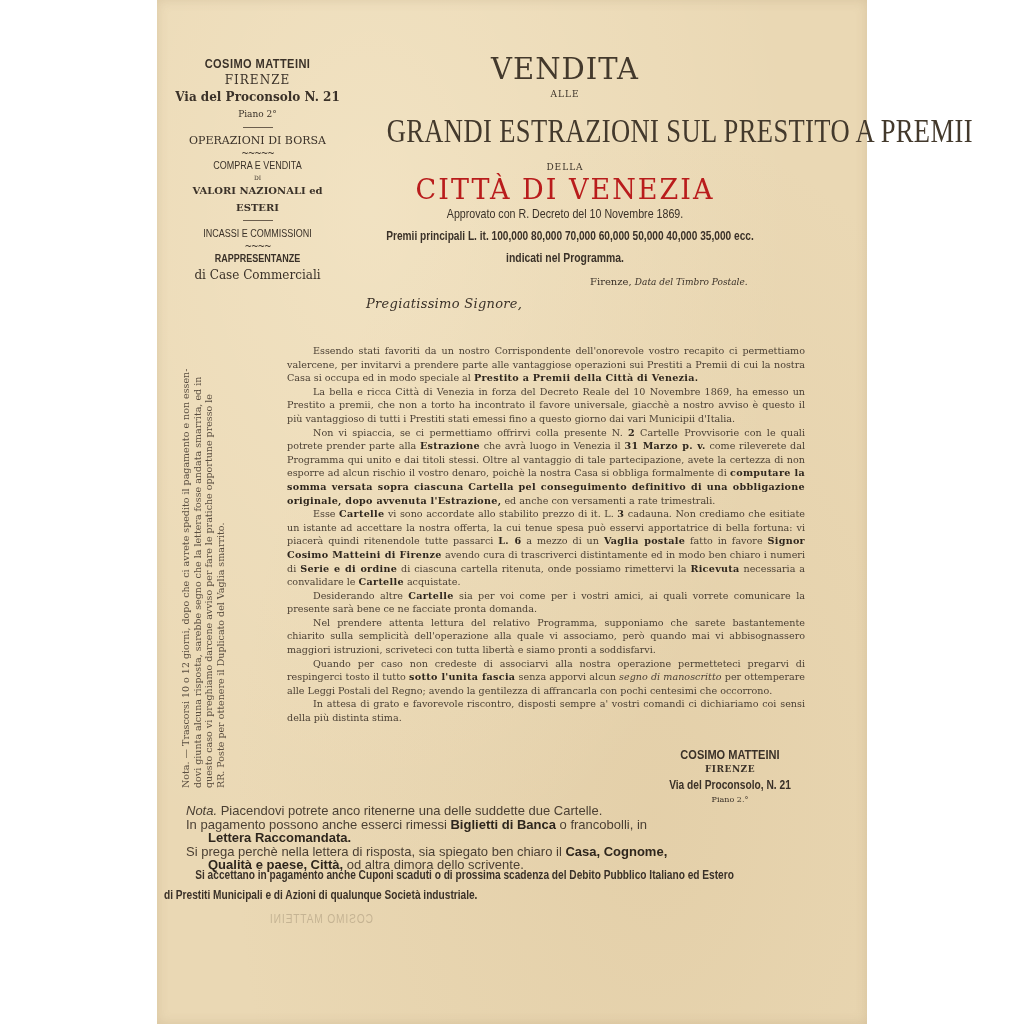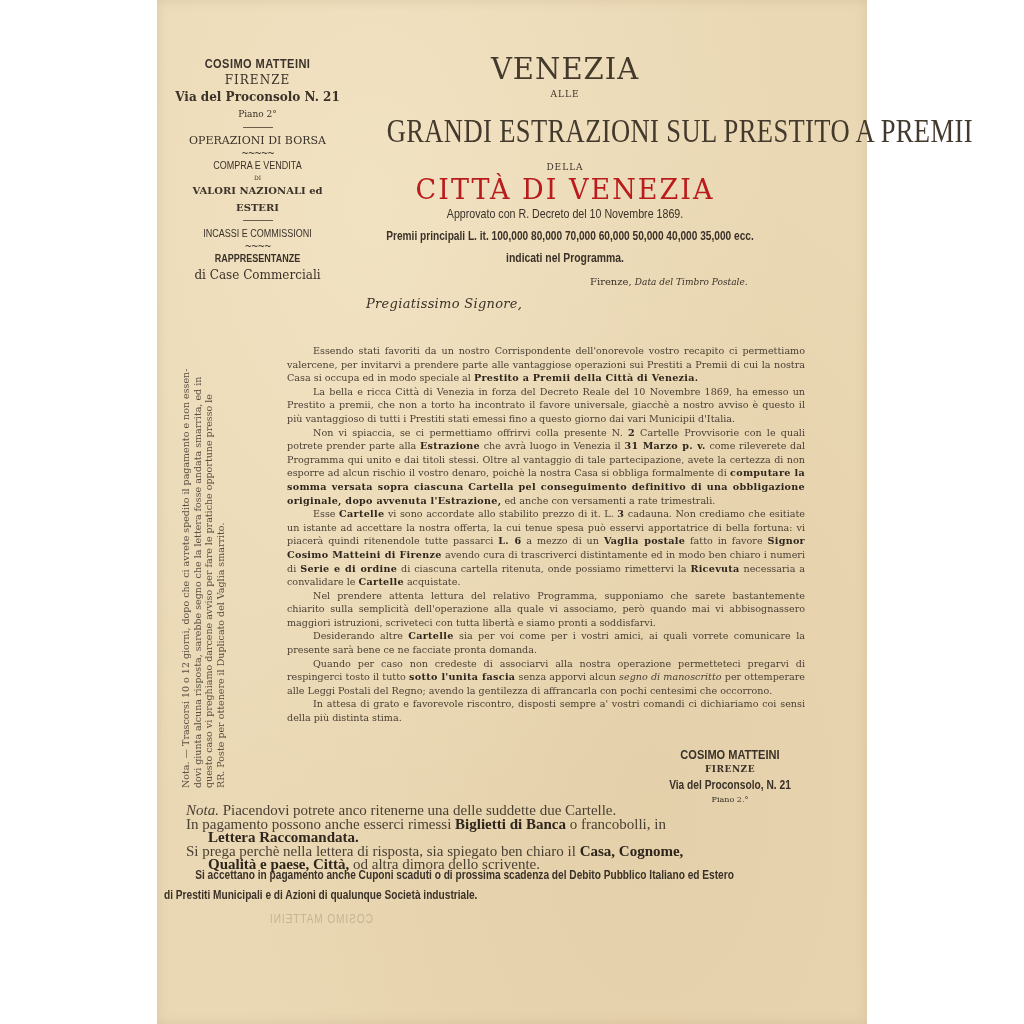--- a/index.html
+++ b/index.html
@@ -50,21 +50,21 @@
   .body b { color:#2e261d; font-weight:bold; letter-spacing:0.3px; }
 
   
   .sig { left:640px; top:746px; width:180px; text-align:center; }
   .sig .n { font-family:"Liberation Sans", sans-serif; font-weight:bold; font-size:13px; transform:scaleX(0.85); line-height:17px; }
   .sig .c { font-size:9px; font-weight:bold; letter-spacing:0.5px; line-height:13px; }
   .sig .a { font-family:"Liberation Sans", sans-serif; font-weight:bold; font-size:12px; transform:scaleX(0.85); line-height:18px; }
   .sig .f { font-size:8px; line-height:12px; }
 
   
-  .notes { left:186px; top:804px; width:460px; font-family:Liberation Serif, serif; font-size:15px; line-height:13.5px; color:#4a3f33; }
+  .notes { left:186px; top:804px; width:460px; font-family:Liberation Sans, sans-serif; font-size:13px; line-height:13.5px; color:#4a3f33; }
   .notes div { white-space:nowrap; }
   .notes b { color:#2e261d; }
   .notes .ind1 { padding-left:22px; }
   .final { left:164px; top:865px; width:700px; font-family:"Liberation Sans", sans-serif; font-weight:bold; font-size:13px; line-height:20px; color:#3a3128; transform:scaleX(0.78); transform-origin:left top; white-space:nowrap; }
   .final .l1 { padding-left:40px; }
 
   
   .side { left:-22px; top:540px; width:450px; transform:rotate(-90deg); transform-origin:center; font-family:"DejaVu Serif", serif; font-size:9.5px; line-height:11.5px; color:#5a4e40; white-space:nowrap; }
   .side div { white-space:nowrap; }
 
@@ -86,43 +86,43 @@
   <div class="sec-small">COMPRA E VENDITA</div>
   <div class="di" style="line-height:8px">DI</div>
   <div class="sec-bold">VALORI NAZIONALI ed ESTERI</div>
   <div class="rule"></div>
   <div class="sec-small">INCASSI E COMMISSIONI</div>
   <div class="wave">~~~~</div>
   <div class="sec-small" style="font-weight:bold">RAPPRESENTANZE</div>
   <div class="ital">di Case Commerciali</div>
 </div>
 
-<div class="abs t1 center">VENEZIA</div>
+<div class="abs t1 center">VENDITA</div>
 <div class="abs alle center t-small">ALLE</div>
 <div class="abs t2 center">GRANDI ESTRAZIONI SUL PRESTITO A PREMII</div>
 <div class="abs della center t-small">DELLA</div>
 <div class="abs t3 center">CITTÀ DI VENEZIA</div>
 <div class="abs appr center">Approvato con R. Decreto del 10 Novembre 1869.</div>
 <div class="abs premi center">Premii principali L. it. 100,000 80,000 70,000 60,000 50,000 40,000 35,000 ecc.</div>
 <div class="abs ind center">indicati nel Programma.</div>
 
 <div class="abs dateline">
   <span>Firenze,</span>
   <i>Data del Timbro Postale.</i>
 </div>
 
 <div class="abs saluto">Pregiatissimo Signore,</div>
 
 <div class="abs body">
   <p><span>Essendo stati favoriti da un nostro Corrispondente dell'onorevole vostro recapito ci permettiamo valercene, per invitarvi a prendere parte alle vantaggiose operazioni sui Prestiti a Premii di cui la nostra Casa si occupa ed in modo speciale al </span><b>Prestito a Premii della Città di Venezia.</b></p>
   <p>La bella e ricca Città di Venezia in forza del Decreto Reale del 10 Novembre 1869, ha emesso un Prestito a premii, che non a torto ha incontrato il favore universale, giacchè a nostro avviso è questo il più vantaggioso di tutti i Prestiti stati emessi fino a questo giorno dai vari Municipii d'Italia.</p>
   <p><span>Non vi spiaccia, se ci permettiamo offrirvi colla presente N. </span><b>2</b><span> Cartelle Provvisorie con le quali potrete prender parte alla </span><b>Estrazione</b><span> che avrà luogo in Venezia il </span><b>31 Marzo p. v.</b><span> come rileverete dal Programma qui unito e dai titoli stessi. Oltre al vantaggio di tale partecipazione, avete la certezza di non esporre ad alcun rischio il vostro denaro, poichè la nostra Casa si obbliga formalmente di </span><b>computare la somma versata sopra ciascuna Cartella pel conseguimento definitivo di una obbligazione originale, dopo avvenuta l'Estrazione,</b><span> ed anche con versamenti a rate trimestrali.</span></p>
   <p><span>Esse </span><b>Cartelle</b><span> vi sono accordate allo stabilito prezzo di it. L. </span><b>3</b><span> cadauna. Non crediamo che esitiate un istante ad accettare la nostra offerta, la cui tenue spesa può esservi apportatrice di bella fortuna: vi piacerà quindi ritenendole tutte passarci </span><b>L. 6</b><span> a mezzo di un </span><b>Vaglia postale</b><span> fatto in favore </span><b>Signor Cosimo Matteini di Firenze</b><span> avendo cura di trascriverci distintamente ed in modo ben chiaro i numeri di </span><b>Serie e di ordine</b><span> di ciascuna cartella ritenuta, onde possiamo rimettervi la </span><b>Ricevuta</b><span> necessaria a convalidare le </span><b>Cartelle</b><span> acquistate.</span></p>
+  <p><span>Desiderando altre </span><b>Cartelle</b><span> sia per voi come per i vostri amici, ai quali vorrete comunicare la presente sarà bene ce ne facciate pronta domanda.</span></p>
   <p>Nel prendere attenta lettura del relativo Programma, supponiamo che sarete bastantemente chiarito sulla semplicità dell'operazione alla quale vi associamo, però quando mai vi abbisognassero maggiori istruzioni, scriveteci con tutta libertà e siamo pronti a soddisfarvi.</p>
-  <p><span>Desiderando altre </span><b>Cartelle</b><span> sia per voi come per i vostri amici, ai quali vorrete comunicare la presente sarà bene ce ne facciate pronta domanda.</span></p>
   <p><span>Quando per caso non credeste di associarvi alla nostra operazione permetteteci pregarvi di respingerci tosto il tutto </span><b>sotto l'unita fascia</b><span> senza apporvi alcun </span><i>segno di manoscritto</i><span> per ottemperare alle Leggi Postali del Regno; avendo la gentilezza di affrancarla con pochi centesimi che occorrono.</span></p>
   <p>In attesa di grato e favorevole riscontro, disposti sempre a' vostri comandi ci dichiariamo coi sensi della più distinta stima.</p>
 </div>
 
 <div class="abs sig">
   <div class="n">COSIMO MATTEINI</div>
   <div class="c">FIRENZE</div>
   <div class="a">Via del Proconsolo, N. 21</div>
   <div class="f">Piano 2.°</div>
 </div>

